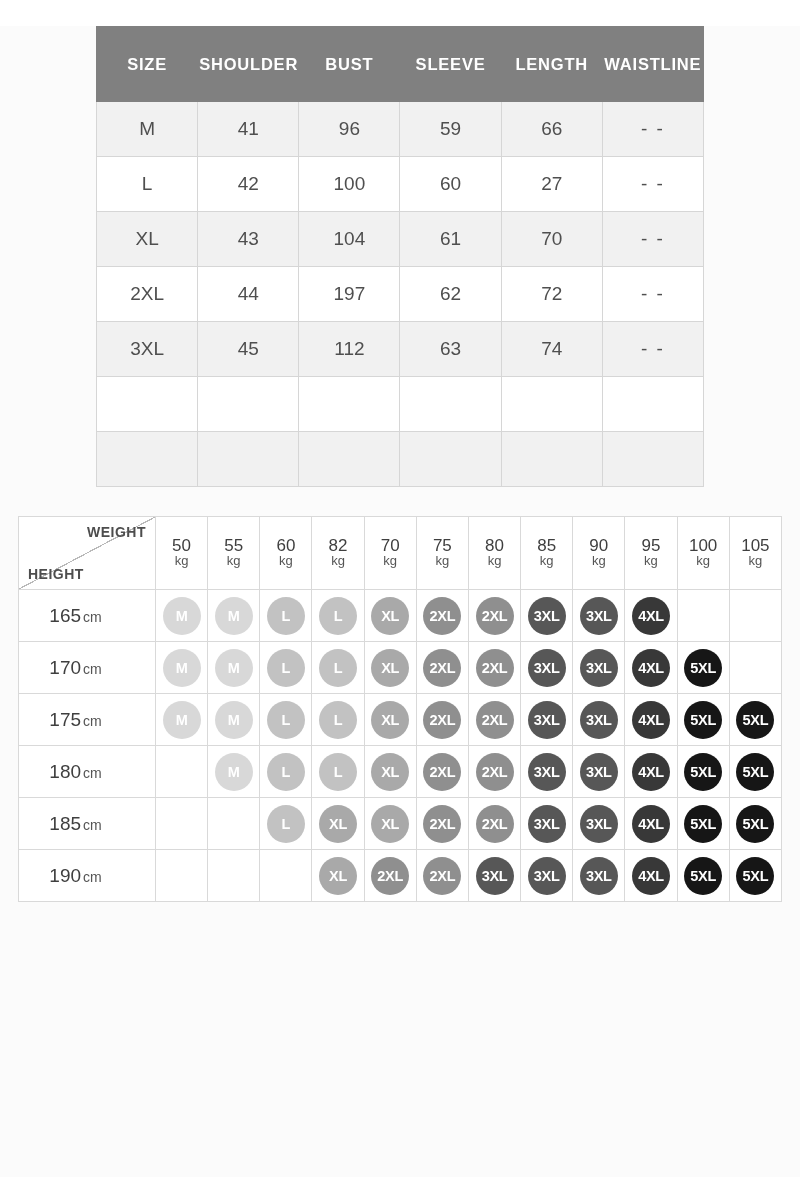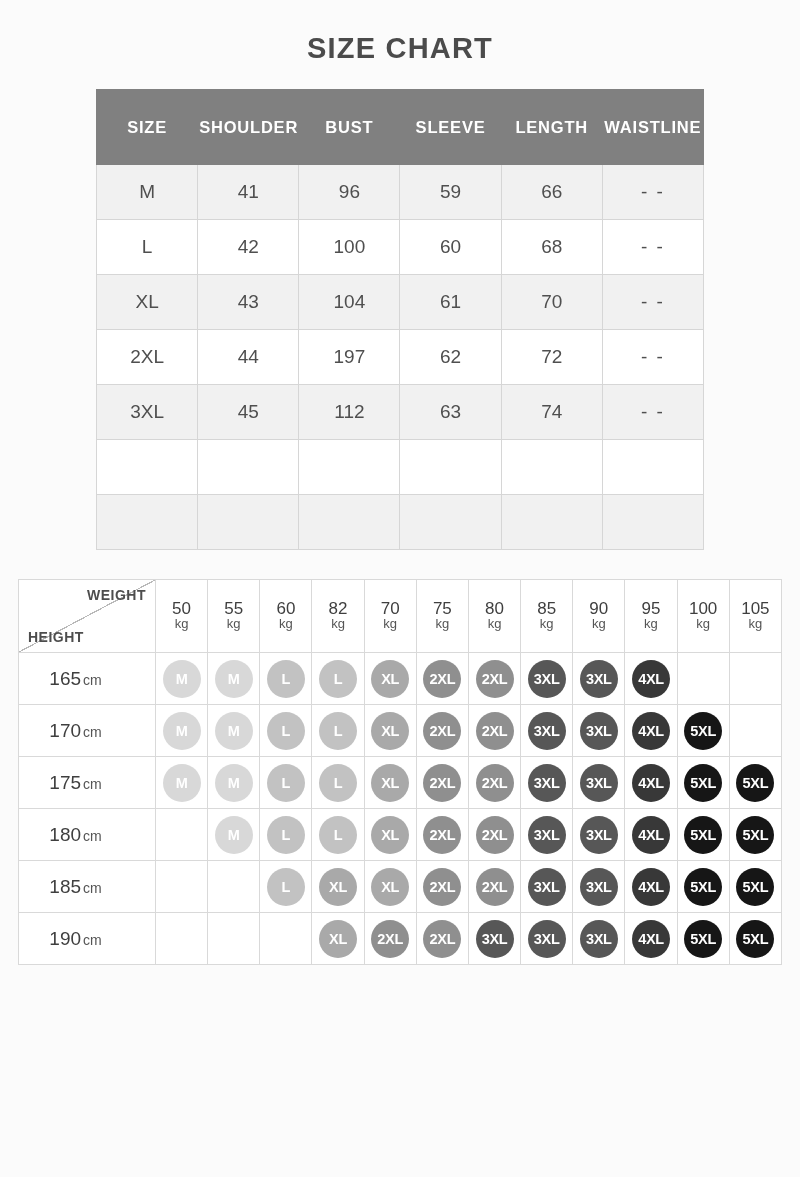--- a/index.html
+++ b/index.html
@@ -185,21 +185,20 @@
   .bubble.sz-2XL { background: #8f8f8f; }
   .bubble.sz-3XL { background: #575757; }
   .bubble.sz-4XL { background: #383838; }
   .bubble.sz-5XL { background: #161616; }
 </style>
 </head>
 <body>
 
 <div class="page">
 
-  <div class="chart-title">SIZE CHART</div>
 
   <table class="size-chart">
     <thead>
       <tr id="sc-head">
           <th>SIZE</th>
           <th>SHOULDER</th>
           <th>BUST</th>
           <th>SLEEVE</th>
           <th>LENGTH</th>
           <th>WAISTLINE</th>
@@ -212,21 +211,21 @@
           <td>96</td>
           <td>59</td>
           <td>66</td>
           <td class="dash">- -</td>
         </tr>
         <tr class="even">
           <td>L</td>
           <td>42</td>
           <td>100</td>
           <td>60</td>
-          <td>68</td>
+          <td>27</td>
           <td class="dash">- -</td>
         </tr>
         <tr class="odd">
           <td>XL</td>
           <td>43</td>
           <td>104</td>
           <td>61</td>
           <td>70</td>
           <td class="dash">- -</td>
         </tr>

